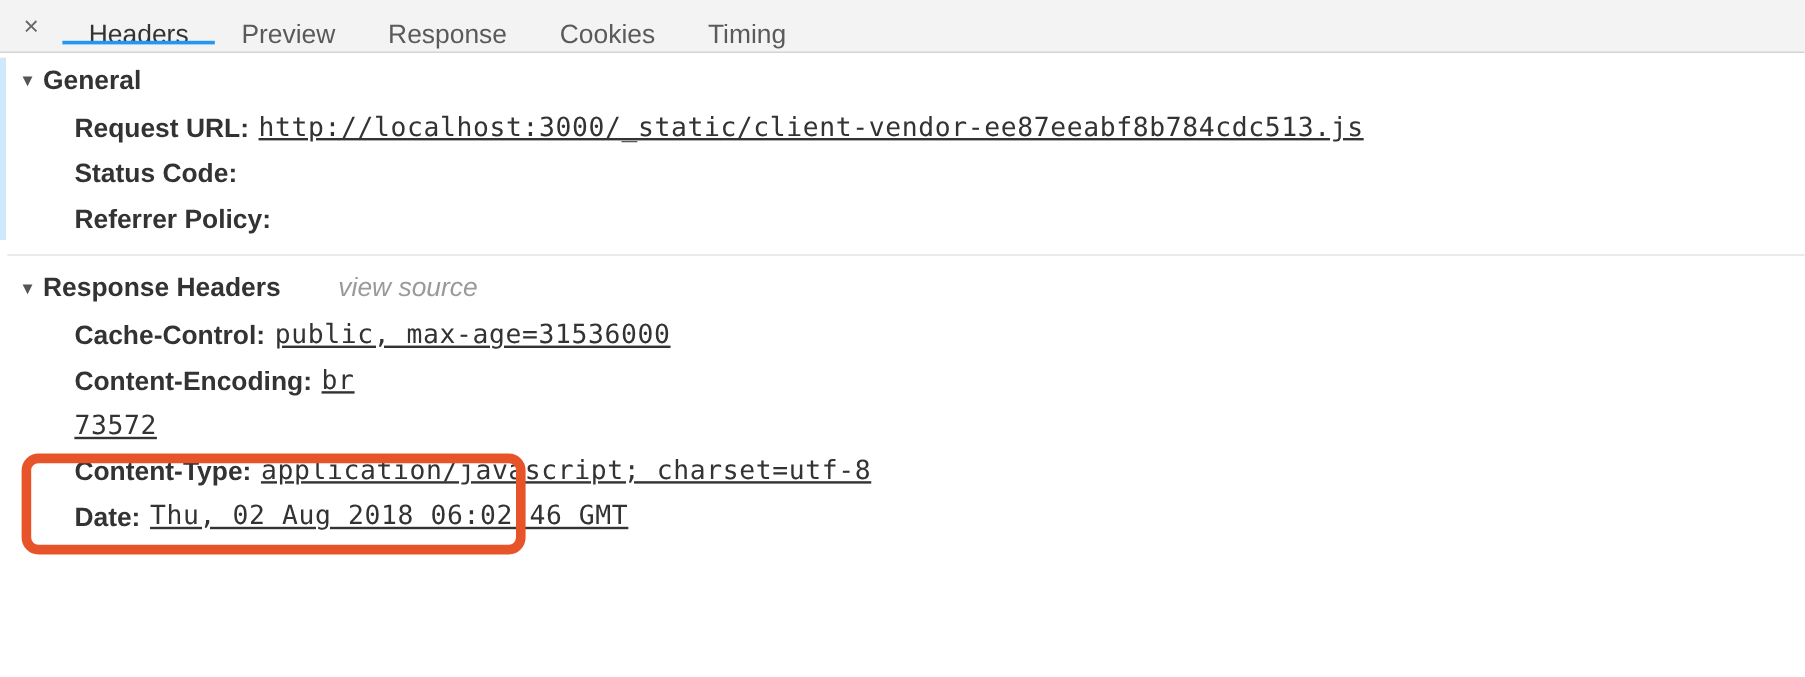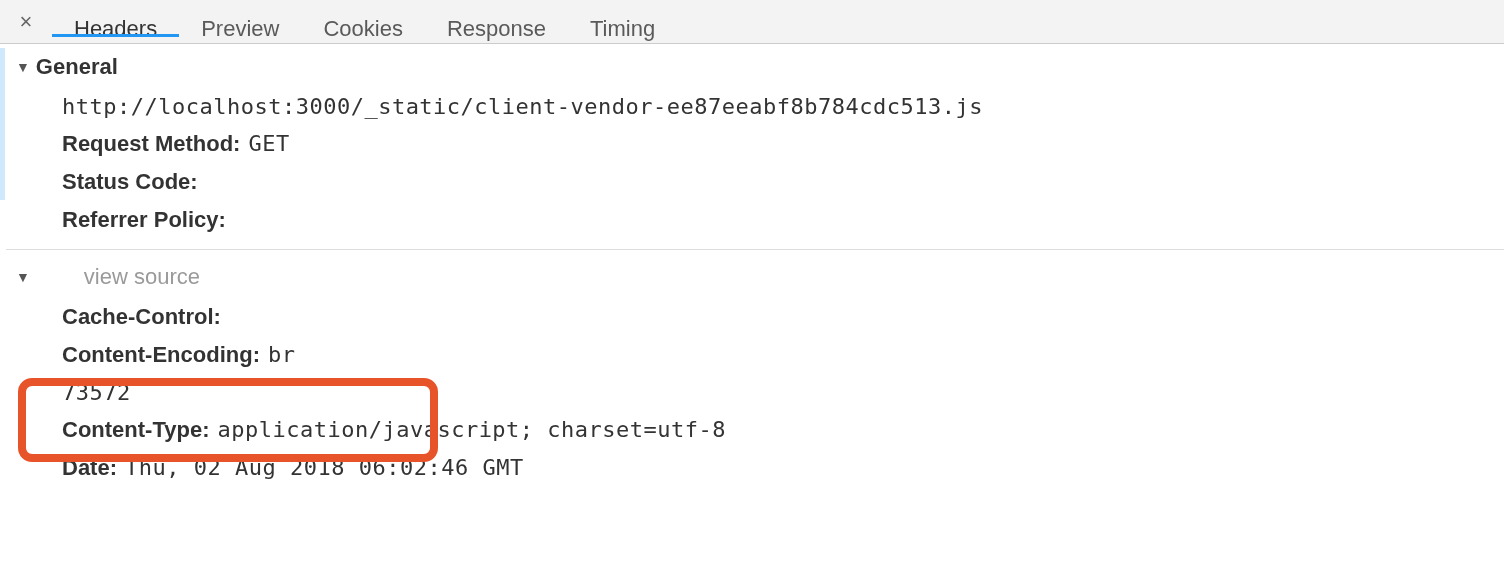--- a/index.html
+++ b/index.html
@@ -5,21 +5,21 @@
   * { box-sizing: border-box; }
   html, body {
     margin: 0; padding: 0;
     width: 1504px; height: 564px;
     font-family: "Helvetica Neue", Arial, sans-serif;
     font-size: 22px;
     color: #333;
     background: #fff;
     overflow: hidden;
   }
-  .mono { font-family: "Menlo", "Consolas", monospace; letter-spacing: 0.5px; }
+  .mono { font-family: "Menlo", "Consolas", monospace; letter-spacing: 0.5px; text-decoration: underline; }
   .tabbar {
     display: flex; align-items: center;
     height: 44px;
     background: #f3f3f3;
     border-bottom: 1px solid #ccc;
     position: relative;
   }
   .close-x {
     width: 52px; text-align: center;
     color: #666; font-size: 22px;
@@ -52,20 +52,21 @@
   }
   .section-title .disclosure {
     margin-right: 6px;
     color: #555;
     font-size: 14px;
   }
   .section-title .extra {
     font-weight: 400;
     color: #9a9a9a;
     margin-left: 48px;
+    font-style: italic;
   }
   .rows { padding: 2px 0 6px 0; }
   .row {
     display: flex;
     padding: 6px 0 6px 56px;
   }
   .row .label {
     font-weight: 700;
     color: #333;
     margin-right: 8px;
@@ -100,60 +101,59 @@
     background: #cfe8fb;
   }
 </style>
 </head>
 <body>
 
 <div class="tabbar">
   <div class="close-x">×</div>
   <div class="tab active">Headers</div>
   <div class="tab">Preview</div>
+  <div class="tab">Response</div>
   <div class="tab">Cookies</div>
-  <div class="tab">Response</div>
   <div class="tab">Timing</div>
 </div>
 
 <div class="left-accent"></div>
 
 <div class="body">
 
   <div class="section-title">
     <span class="disclosure">▼</span>
     <span>General</span>
   </div>
 
   <div class="rows">
     <div class="row">
+      <span class="label">Request URL:</span>
       <span class="value mono">http://localhost:3000/_static/client-vendor-ee87eeabf8b784cdc513.js</span>
-    </div>
-    <div class="row">
-      <span class="label">Request Method:</span>
-      <span class="value mono">GET</span>
     </div>
     <div class="row">
       <span class="label">Status Code:</span>
     </div>
     <div class="row">
       <span class="label">Referrer Policy:</span>
     </div>
   </div>
 
   <hr class="sep">
 
   <div class="section-title">
     <span class="disclosure">▼</span>
+    <span>Response Headers</span>
     <span class="extra">view source</span>
   </div>
 
   <div class="rows" style="position:relative;">
     <div class="row">
       <span class="label">Cache-Control:</span>
+      <span class="value mono">public, max-age=31536000</span>
     </div>
     <div class="row">
       <span class="label">Content-Encoding:</span>
       <span class="value mono">br</span>
     </div>
     <div class="row">
       <span class="value mono">73572</span>
     </div>
     <div class="row">
       <span class="label">Content-Type:</span>

